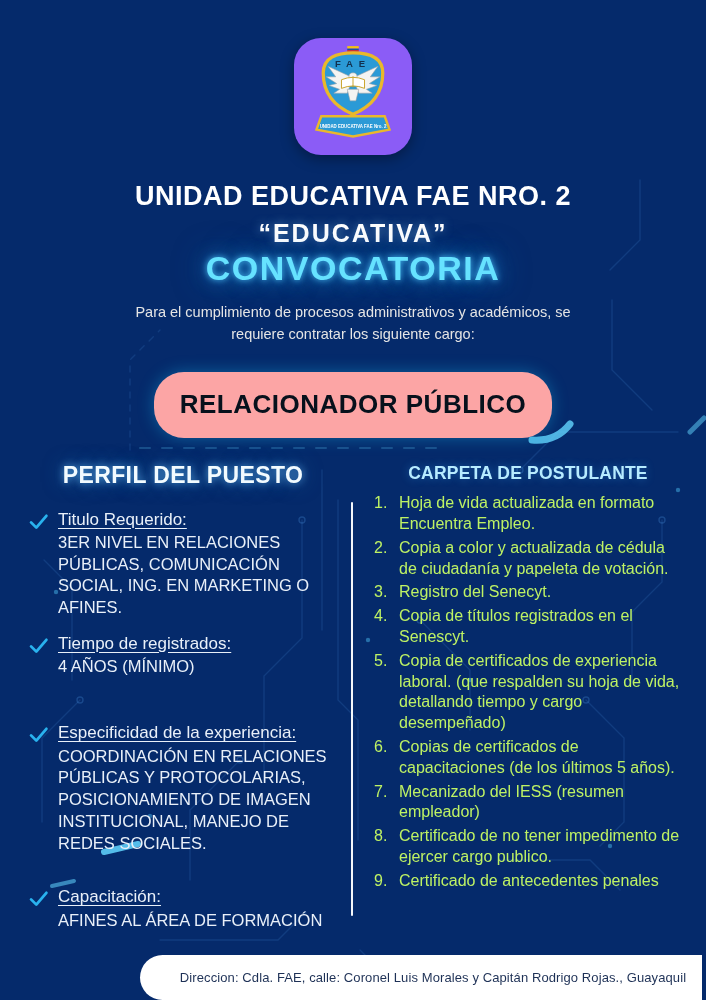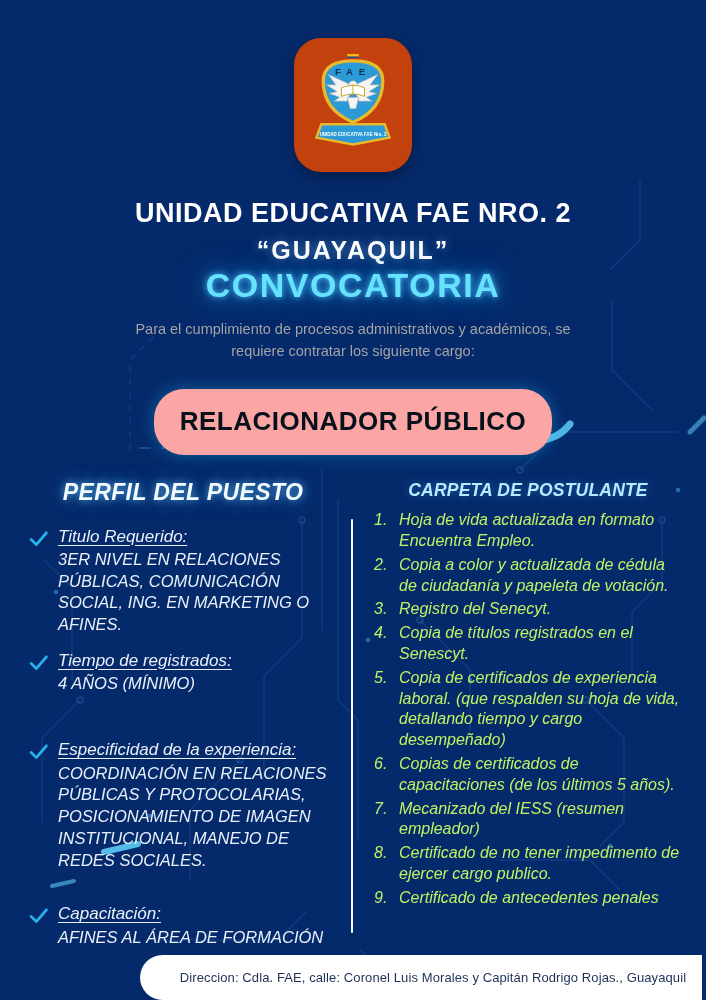--- a/index.html
+++ b/index.html
@@ -14,60 +14,59 @@
   }
   .circuit {
     position:absolute; inset:0; z-index:0; pointer-events:none;
   }
   .page {
     position:relative; z-index:1; width:100%; height:100%;
     padding-top:38px;
   }
   
   .logo-tile {
-    width:118px; height:134px; margin:0 auto;
-    background:#c2410c; border-radius:27px;
+    width:118px; height:117px; margin:0 auto;
+    background:#8b5cf6; border-radius:27px;
     display:flex; align-items:center; justify-content:center;
     box-shadow:0 4px 14px rgba(0,0,0,.35);
   }
   
   .title {
     margin-top:26px; text-align:center;
     font-size:27px; font-weight:800; letter-spacing:.5px; color:#ffffff;
   }
   .subtitle {
     margin-top:7px; text-align:center;
     font-size:25px; font-weight:800; letter-spacing:2px; color:#ffffff;
     text-shadow:0 0 10px rgba(140,210,255,.55);
   }
   .headline {
     margin-top:1px; text-align:center;
     font-size:34px; font-weight:800; letter-spacing:1.5px; color:#66e2ff;
     text-shadow:0 0 6px rgba(80,200,255,.9), 0 0 18px rgba(40,160,235,.75), 0 0 34px rgba(40,160,235,.5);
   }
   .intro {
     margin-top:14px; text-align:center;
-    font-size:14.5px; line-height:1.5; color:#a3a3a3; font-weight:400;
+    font-size:14.5px; line-height:1.5; color:#e5e5e5; font-weight:400;
   }
   .intro span { display:block; }
   
   .cta {
     margin:26px auto 0; width:398px; height:66px;
     background:#fca5a5; border-radius:30px; border:none;
     display:flex; align-items:center; justify-content:center;
     font-family:"Liberation Sans", sans-serif;
     font-size:26px; font-weight:800; letter-spacing:.5px; color:#07111c;
     box-shadow:0 0 16px rgba(25,198,246,.35);
   }
   
   .columns {
     position:relative; margin-top:24px;
     display:flex; align-items:flex-start;
     padding:0 24px 0 28px;
-    font-style:italic;
   }
   .col-left { width:324px; flex:none; padding-right:14px; }
   .col-right { flex:1; padding-left:22px; }
   .divider {
     position:absolute; left:351px; top:40px;
     width:2px; height:414px; background:#f4f7fb; border-radius:2px;
   }
   .col-left h2 {
     text-align:center; font-size:23px; font-weight:800; letter-spacing:.4px;
     color:#f2fbff; text-shadow:0 0 9px rgba(110,200,255,.8), 0 0 20px rgba(60,150,230,.5);
@@ -181,21 +180,21 @@
         <path d="M38 36 q12 -5 24 0 v9 q-12 -5 -24 0 Z" fill="#ffffff" stroke="#c9a227" stroke-width="1"></path>
         <line x1="50" y1="32.5" x2="50" y2="44" stroke="#c9a227" stroke-width="1"></line>
       </g>
 
       <path d="M17 74 L83 74 L88 88 L50 95 L12 88 Z" fill="#2b9ad6" stroke="#eab82b" stroke-width="2.6"></path>
       <text x="50" y="86" text-anchor="middle" font-family="Liberation Sans, sans-serif" font-size="4.6" font-weight="bold" fill="#ffffff">UNIDAD EDUCATIVA FAE Nro. 2</text>
     </svg>
   </div>
 
   <h1 class="title">UNIDAD EDUCATIVA FAE NRO. 2</h1>
-  <div class="subtitle">“GUAYAQUIL”</div>
+  <div class="subtitle">“EDUCATIVA”</div>
   <div class="headline">CONVOCATORIA</div>
 
   <p class="intro">
     <span>Para el cumplimiento de procesos administrativos y académicos, se</span>
     <span>requiere contratar los siguiente cargo:</span>
   </p>
 
   <div class="cta">RELACIONADOR PÚBLICO</div>
 
   <div class="columns">

